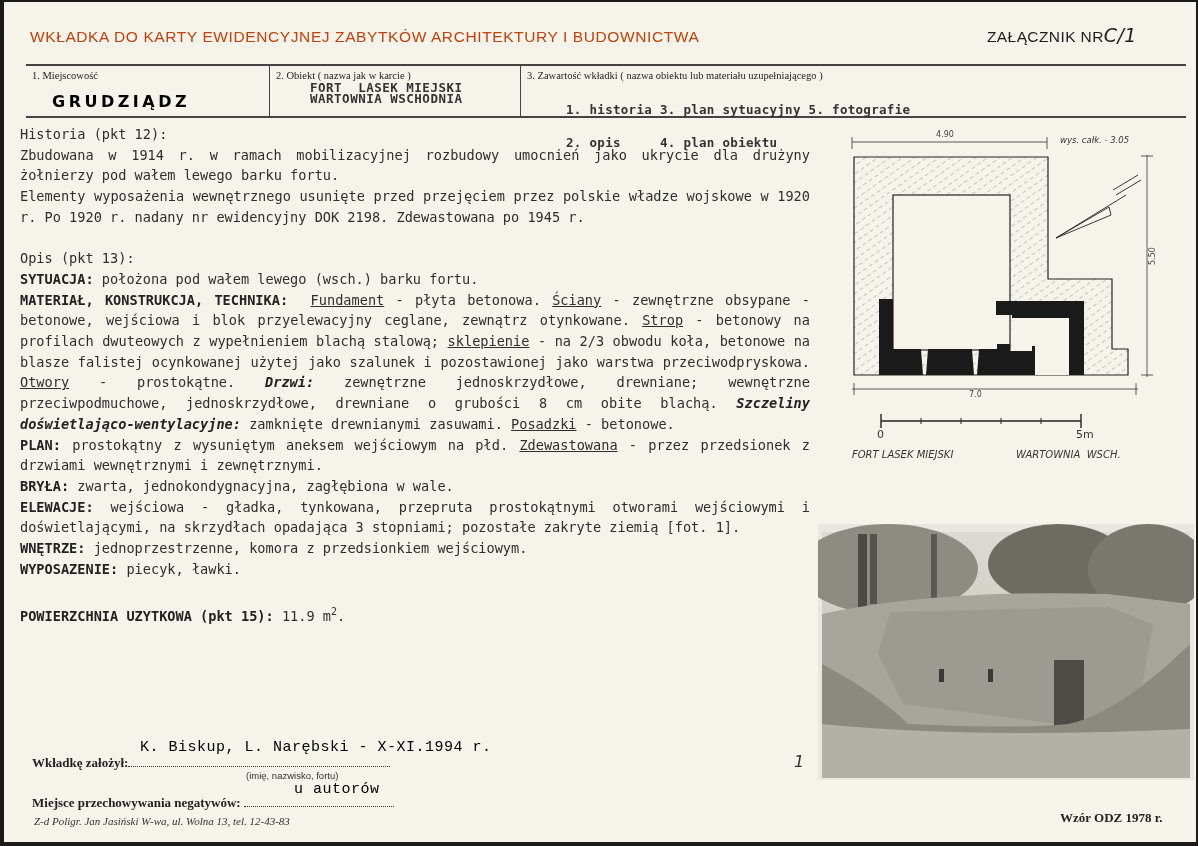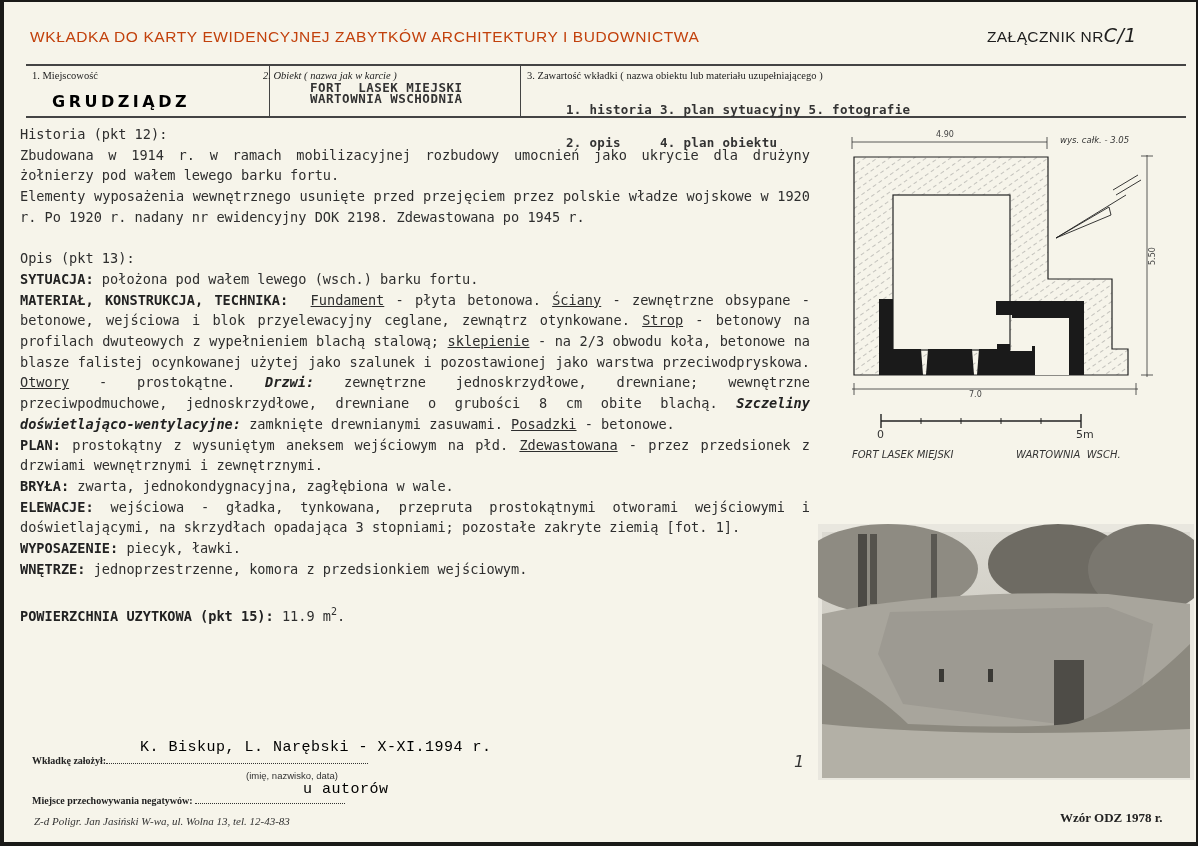--- a/index.html
+++ b/index.html
@@ -17,21 +17,21 @@
   .obj{left:306px;top:80px;font-size:12.5px;line-height:11px;font-weight:bold;letter-spacing:0.5px;}
   .contents{left:562px;top:80px;font-size:12.5px;line-height:11px;font-weight:bold;white-space:pre;letter-spacing:0.3px;}
   .body{left:16px;top:122px;width:790px;font-family:"DejaVu Sans Mono",monospace;font-size:13.6px;line-height:20.7px;color:#2e2e2e;}
   .body p{margin:0;text-align:justify;white-space:normal;}
   .body .gap{height:20.7px;}
   .u{text-decoration:underline;}
   .b{font-weight:bold;color:#222;}
   .bi{font-weight:bold;font-style:italic;color:#222;}
   .plan{left:822px;top:117px;width:330px;height:345px;margin-top:6px;}
   .photo{left:814px;top:522px;width:376px;height:256px;background:#e9e7df;}
-  .sig{font-family:"Liberation Serif",serif;font-weight:bold;font-size:10px;color:#222;}
+  .sig{font-family:"Liberation Serif",serif;font-weight:bold;font-size:13px;color:#222;}
   .dots{display:inline-block;border-bottom:1.5px dotted #333;vertical-align:baseline;}
   .small-sans{font-family:"Liberation Sans",sans-serif;font-size:9.5px;color:#333;}
   .typed-sig{font-family:"Liberation Mono",monospace;font-size:15px;color:#000000;letter-spacing:0.5px;}
   .printer{left:30px;top:813px;font-style:italic;font-size:11px;color:#333;}
   .wzor{left:1056px;top:808px;font-weight:bold;font-size:13px;color:#222;}
   .pageno{left:790px;top:750px;font-family:"DejaVu Sans",sans-serif;font-style:italic;font-size:16px;color:#333;}
 </style>
 </head>
 <body>
 
@@ -43,21 +43,21 @@
   </div>
 
   <div class="hline" style="top:62px;"></div>
   <div class="hline" style="top:114px;"></div>
   <div class="vline" style="left:265px;top:63px;height:51px;"></div>
   <div class="vline" style="left:516px;top:63px;height:51px;"></div>
 
   <div class="abs lbl" style="left:28px;top:68px;">1. Miejscowość</div>
   <div class="abs grudz">GRUDZIĄDZ</div>
 
-  <div class="abs lbl" style="left:259px;top:68px;font-style:italic;">2. Obiekt ( nazwa jak w karcie )</div>
+  <div class="abs lbl" style="left:272px;top:68px;">2. Obiekt ( nazwa jak w karcie )</div>
   <div class="abs obj typed">
     <div style="white-space:pre;">FORT  LASEK MIEJSKI</div>
     <div>WARTOWNIA WSCHODNIA</div>
   </div>
 
   <div class="abs lbl" style="left:523px;top:68px;">3. Zawartość wkładki ( nazwa obiektu lub materiału uzupełniającego )</div>
   <div class="abs contents typed">
     <div>1. historia 3. plan sytuacyjny 5. fotografie</div>
     <div>2. opis     4. plan obiektu</div>
   </div>
@@ -66,22 +66,22 @@
     <p>Historia (pkt 12):</p>
     <p>Zbudowana  w 1914 r. w ramach mobilizacyjnej rozbudowy umocnień jako ukrycie dla drużyny żołnierzy pod wałem lewego barku fortu.</p>
     <p>Elementy  wyposażenia wewnętrznego  usunięte przed przejęciem  przez polskie władze wojskowe w 1920 r. Po 1920 r. nadany nr ewidencyjny DOK 2198. Zdewastowana po 1945 r.</p>
     <div class="gap"></div>
     <p>Opis (pkt 13):</p>
     <p><span class="b">SYTUACJA:</span><span> położona pod wałem lewego (wsch.) barku fortu.</span></p>
     <p><span class="b">MATERIAŁ,  KONSTRUKCJA, TECHNIKA:</span>&nbsp; <span class="u">Fundament</span><span> - płyta betonowa. </span><span class="u">Ściany</span><span> - zewnętrzne  obsypane - betonowe, wejściowa i blok przyelewacyjny  ceglane, zewnątrz  otynkowane.  </span><span class="u">Strop</span><span>  - betonowy na profilach dwuteowych z wypełnieniem blachą stalową; </span><span class="u">sklepienie</span><span> - na 2/3 obwodu koła, betonowe na blaszе falistej ocynkowanej użytej jako szalunek i pozostawionej jako warstwa przeciwodpryskowa.  </span><span class="u">Otwory</span><span>  -  prostokątne. </span><span class="bi">Drzwi:</span><span> zewnętrzne jednoskrzydłowe, drewniane; wewnętrzne  przeciwpodmuchowe,  jednoskrzydłowe,  drewniane  o grubości 8 cm obite  blachą.  </span><span class="bi">Szczeliny doświetlająco-wentylacyjne:</span><span>  zamknięte drewnianymi zasuwami. </span><span class="u">Posadzki</span><span> - betonowe.</span></p>
     <p><span class="b">PLAN:</span><span>  prostokątny  z  wysuniętym  aneksem  wejściowym na płd. </span><span class="u">Zdewastowana</span><span> - przez przedsionek z drzwiami wewnętrznymi i zewnętrznymi.</span></p>
     <p><span class="b">BRYŁA:</span><span> zwarta, jednokondygnacyjna, zagłębiona w wale.</span></p>
     <p><span class="b">ELEWACJE:</span><span>  wejściowa  -  gładka, tynkowana, przepruta prostokątnymi otworami wejściowymi i doświetlającymi, na skrzydłach opadająca 3 stopniami; pozostałe zakryte ziemią [fot. 1].</span></p>
+    <p><span class="b">WNĘTRZE:</span><span> jednoprzestrzenne, komora z przedsionkiem wejściowym.</span></p>
     <p><span class="b">WYPOSAZENIE:</span><span> piecyk, ławki.</span></p>
-    <p><span class="b">WNĘTRZE:</span><span> jednoprzestrzenne, komora z przedsionkiem wejściowym.</span></p>
     <div class="gap"></div>
     <p style="margin-top:2px;"><span class="b">POWIERZCHNIA UZYTKOWA (pkt 15):</span><span> 11.9 m</span><sup style="font-size:10px;">2</sup><span>.</span></p>
   </div>
 
   <div class="abs plan">
     <svg width="330" height="345" viewBox="0 0 330 345">
       <defs>
         <pattern id="hatch" width="7" height="7" patternUnits="userSpaceOnUse" patternTransform="rotate(55)">
           <line x1="0" y1="0" x2="0" y2="4" stroke="#777" stroke-width="0.8"></line>
         </pattern>
@@ -160,20 +160,20 @@
       <path d="M4 140 Q60 170 90 200 Q200 205 250 200 Q300 190 372 120 L372 254 L4 254 Z" fill="#8c897f"></path>
       <path d="M4 200 Q150 215 372 205 L372 254 L4 254 Z" fill="#b3b0a6"></path>
     </svg>
   </div>
   <div class="abs pageno">1</div>
 
   <div class="abs typed-sig" style="left:136px;top:737px;">K. Biskup, L. Narębski - X-XI.1994 r.</div>
   <div class="abs sig" style="left:28px;top:753px;">
     <span>Wkładkę założył:</span><span class="dots" style="width:262px;"></span>
   </div>
-  <div class="abs small-sans" style="left:242px;top:768px;">(imię, nazwisko, data)</div>
-  <div class="abs typed-sig" style="left:299px;top:779px;">u autorów</div>
+  <div class="abs small-sans" style="left:242px;top:768px;">(imię, nazwisko, fortu)</div>
+  <div class="abs typed-sig" style="left:290px;top:779px;">u autorów</div>
   <div class="abs sig" style="left:28px;top:793px;">
     <span>Miejsce przechowywania negatywów:</span> <span class="dots" style="width:150px;"></span>
   </div>
   <div class="abs printer">Z-d Poligr. Jan Jasiński W-wa, ul. Wolna 13, tel. 12-43-83</div>
   <div class="abs wzor">Wzór ODZ 1978 r.</div>
 </div>
 
 </body></html>

